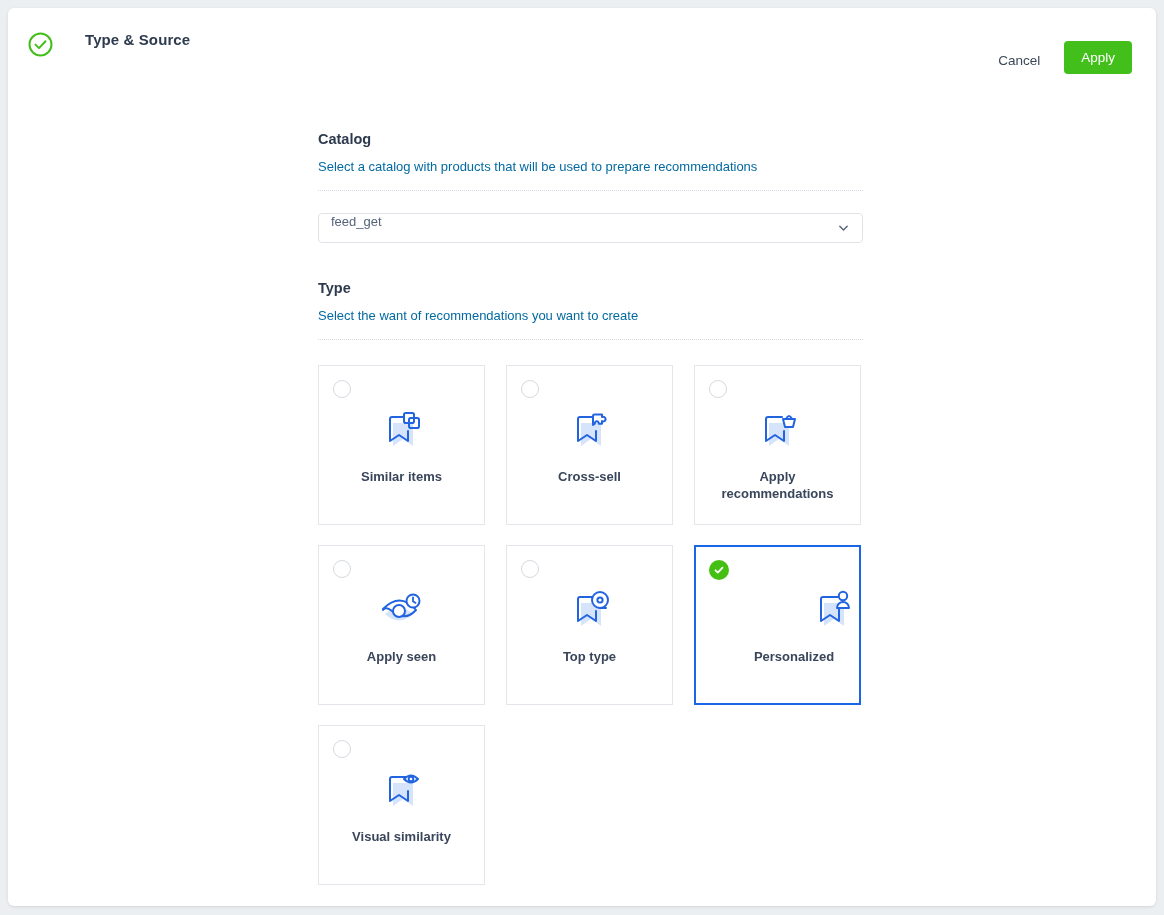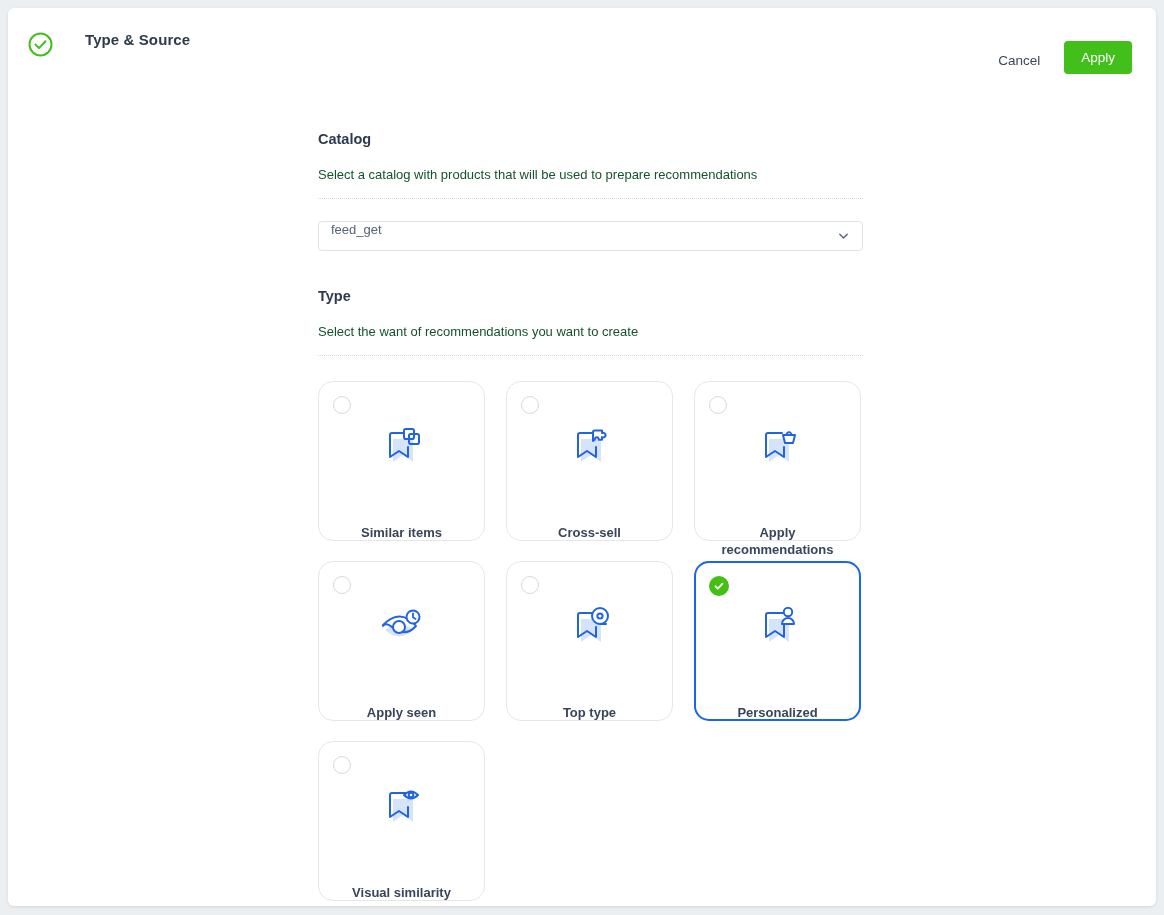--- a/index.html
+++ b/index.html
@@ -90,23 +90,23 @@
   }
   .col { width: 545px; }
 
   .sec-title {
     font-size: 14.5px;
     font-weight: bold;
     color: #2e3a4d;
     line-height: 19px;
   }
   .sec-desc {
-    margin-top: 17px;
+    margin-top: 9px;
     font-size: 13px;
-    color: #14532d;
+    color: #0369a1;
     line-height: 17px;
   }
   .dotted-rule {
     margin-top: 15px;
     border-top: 1px dotted #d3d9e0;
     height: 0;
   }
 
   
   .select-field {
@@ -138,30 +138,30 @@
     margin-top: 25px;
     display: grid;
     grid-template-columns: repeat(3, 167px);
     column-gap: 21px;
     row-gap: 20px;
   }
   .type-card {
     position: relative;
     height: 160px;
     border: 1px solid #e3e7ec;
-    border-radius: 15px;
+    border-radius: 0;
     background: #fff;
     cursor: pointer;
     display: flex;
     flex-direction: column;
     align-items: center;
-    gap: 40px;
   }
   .type-card.selected {
     border: 2px solid #1a66e8;
+    align-items: flex-end;
   }
   .radio {
     position: absolute;
     left: 14px;
     top: 14px;
     width: 18px;
     height: 18px;
     border: 1px solid #d5dae1;
     border-radius: 50%;
     background: #fff;

